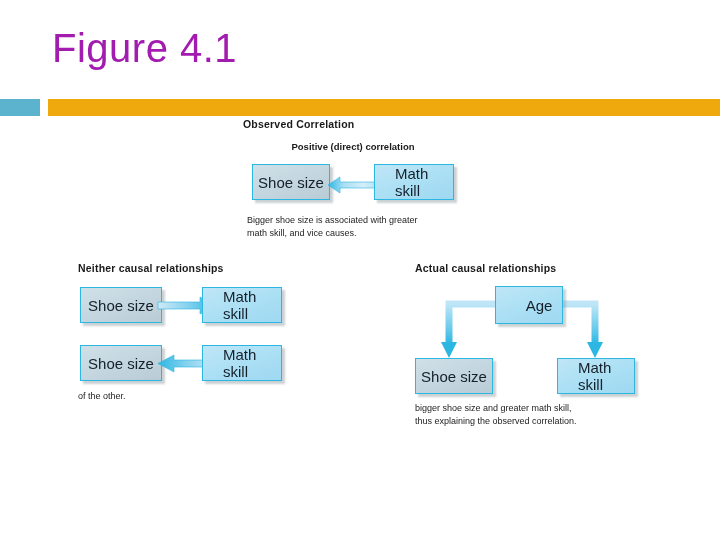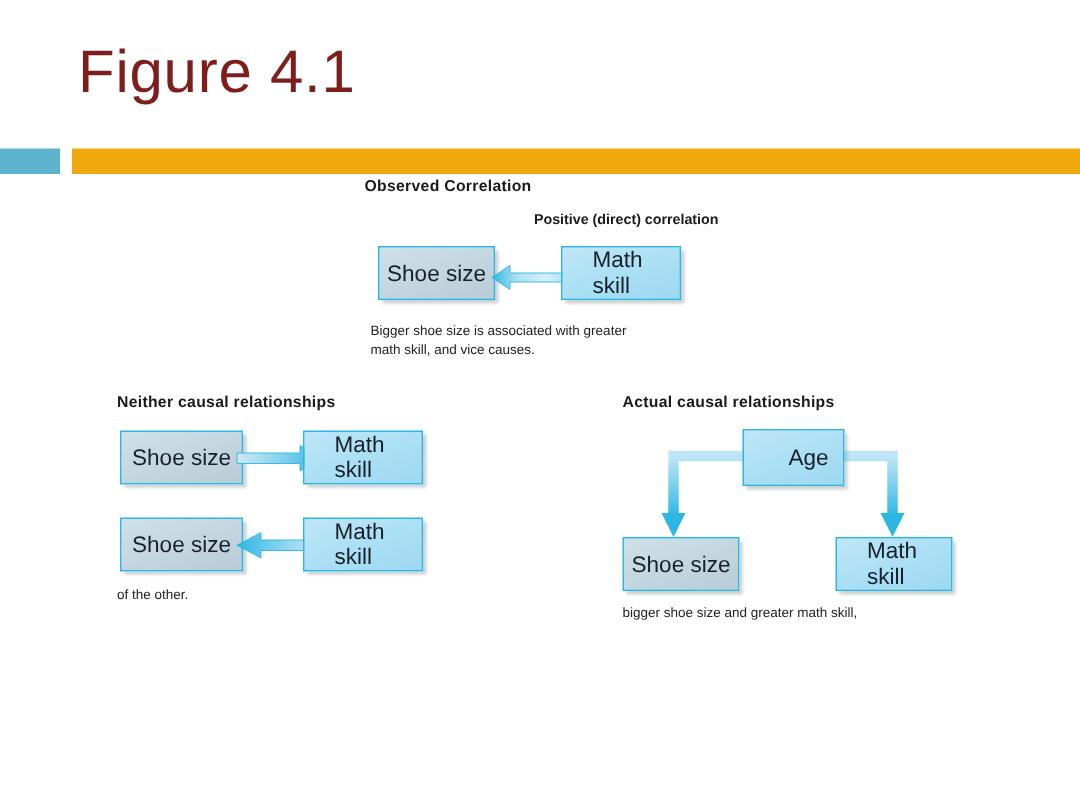--- a/index.html
+++ b/index.html
@@ -15,21 +15,21 @@
     position: relative;
   }
 
   
   .slide-title {
     position: absolute;
     left: 52px;
     top: 28px;
     font-size: 40px;
     font-weight: normal;
-    color: #7f1d1d;
+    color: #a21caf;
     letter-spacing: 0.5px;
     line-height: 1;
   }
 
   
   .divider {
     position: absolute;
     left: 0;
     top: 99px;
     width: 720px;
@@ -121,21 +121,21 @@
   <div class="divider-accent"></div>
   <div class="divider-bar"></div>
 </div>
 
 <div class="figure">
 
   <div class="panel" style="left:243px; top:0px; width:220px; height:132px;">
 
     <div class="fig-heading" style="position:absolute; left:0; top:2px; width:220px;">Observed Correlation</div>
 
-    <div class="fig-subheading" style="position:absolute; left:16px; top:25px; width:220px;text-align:right;">Positive (direct) correlation</div>
+    <div class="fig-subheading" style="position:absolute; left:0; top:25px; width:220px;">Positive (direct) correlation</div>
 
     <div class="node gray" style="left:9px; top:48px; width:78px; height:36px;">Shoe size</div>
 
     <svg class="arrow-svg" style="left:85px; top:58px;" width="70" height="22">
       <defs>
         <linearGradient id="gradH" x1="0" y1="0" x2="1" y2="0">
           <stop offset="0%" stop-color="#2cb6e2"></stop>
           <stop offset="22%" stop-color="#a8dff3"></stop>
           <stop offset="50%" stop-color="#d6eef8"></stop>
           <stop offset="78%" stop-color="#a8dff3"></stop>
@@ -213,16 +213,17 @@
     </svg>
 
     <div class="node blue" style="left:80px; top:24px; width:68px; height:38px;text-align:center;">Age</div>
 
     <div class="node gray" style="left:0px; top:96px; width:78px; height:36px;">Shoe size</div>
 
     <div class="node blue" style="left:142px; top:96px; width:78px; height:36px;">Math skill</div>
 
     <div class="fig-caption" style="position:absolute; left:0px; top:140px; width:228px;">
       <div>bigger shoe size and greater math skill,</div>
+      <div>thus explaining the observed correlation.</div>
     </div>
   </div>
 
 </div>
 
 </body></html>

